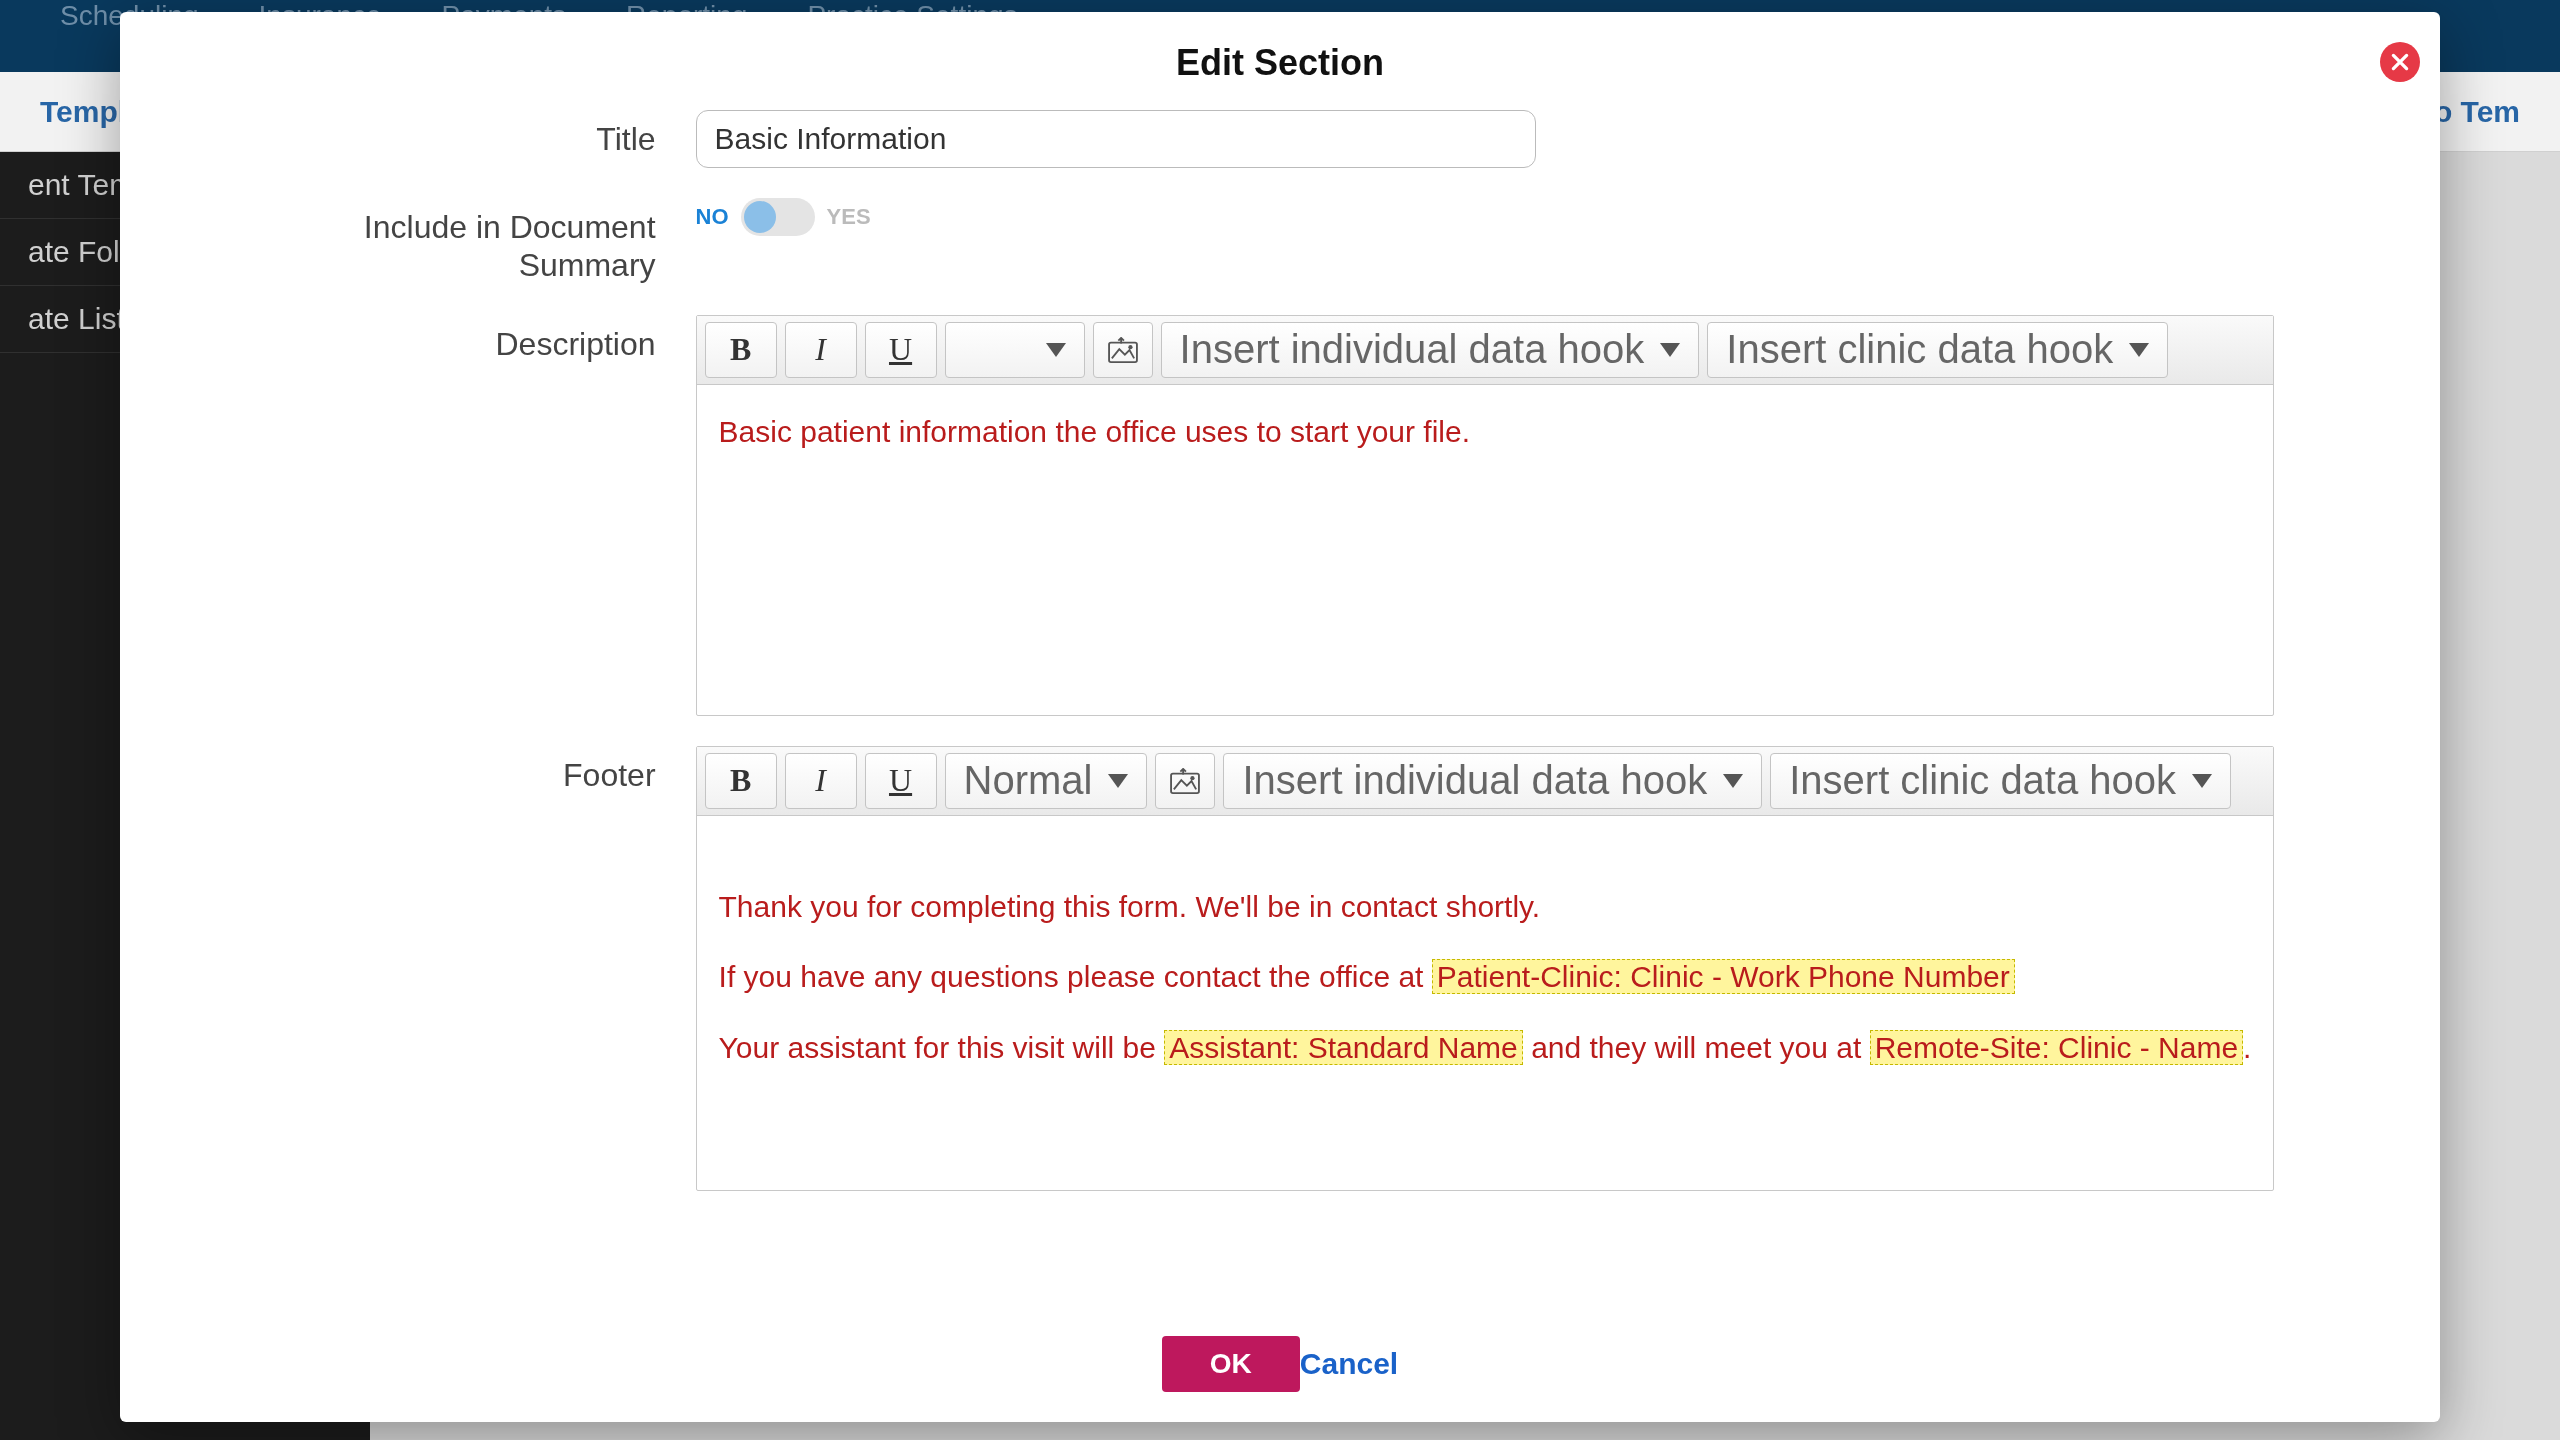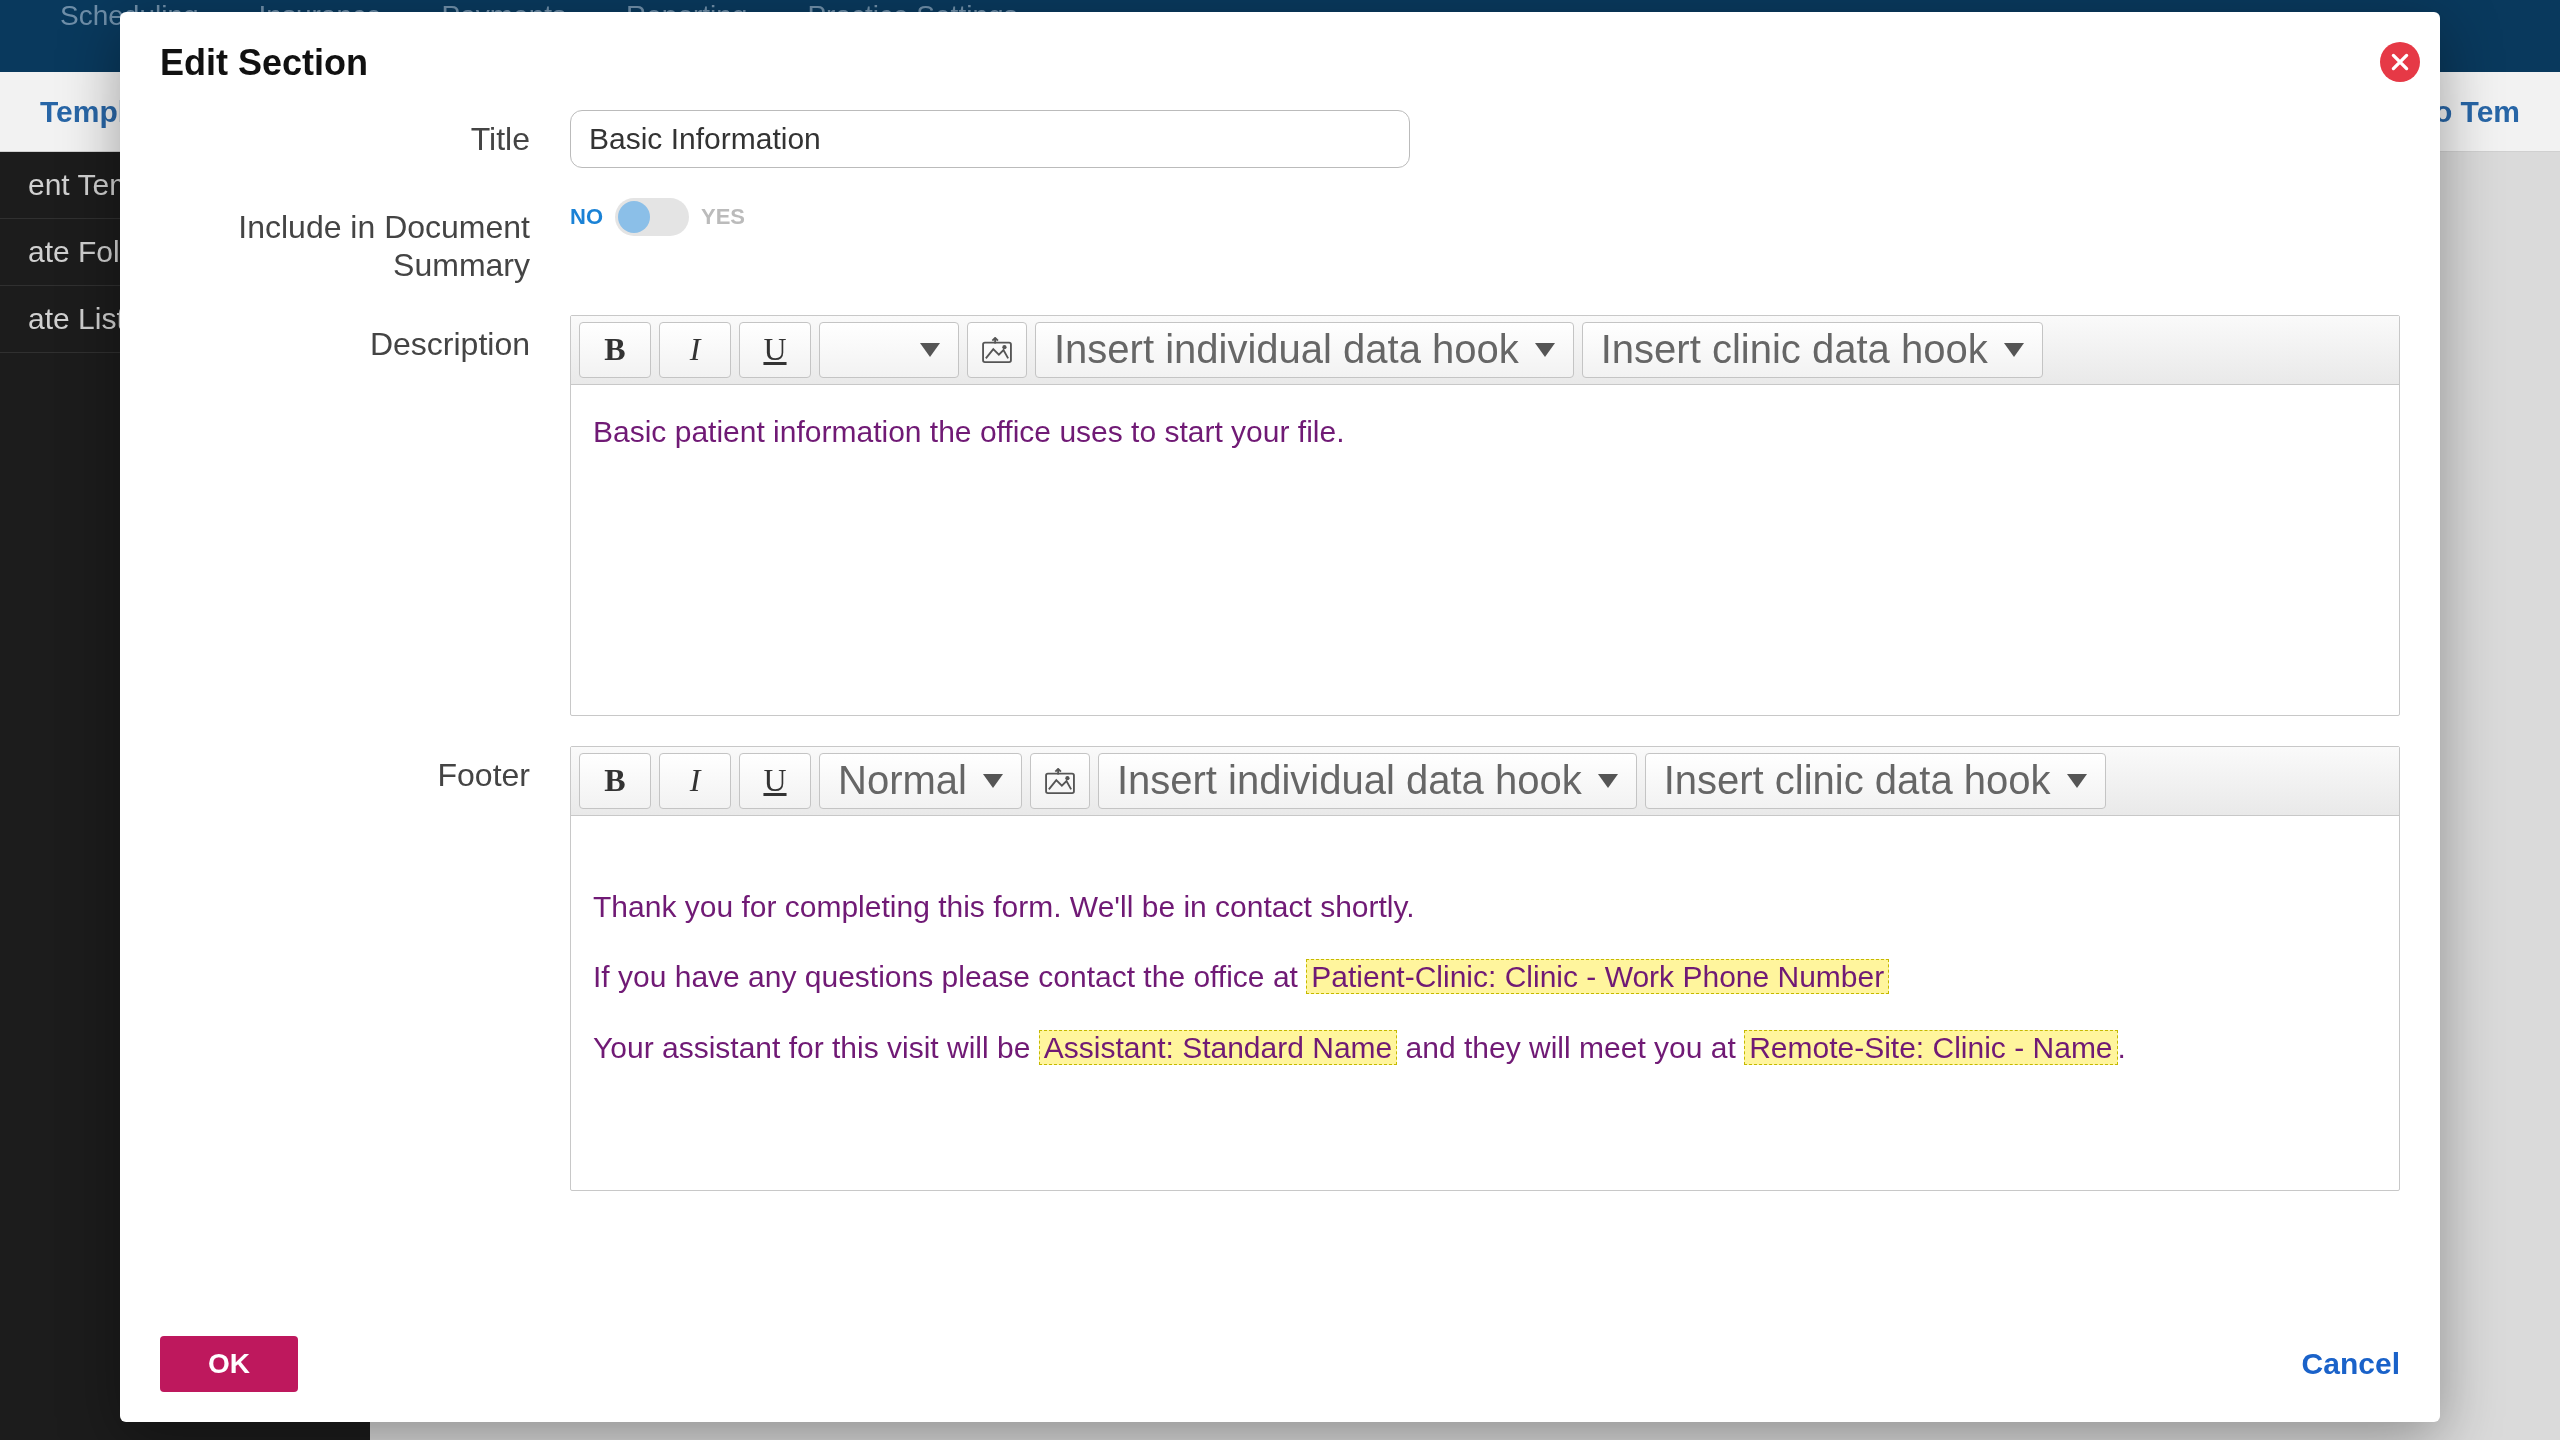--- a/index.html
+++ b/index.html
@@ -29,21 +29,21 @@
     position: absolute; left:0; top:0; width:2560px; height:1440px;
     background: rgba(0,0,0,0.05);
   }
   .modal {
     position: absolute;
     left: 120px; top: 12px; width: 2320px; height: 1410px;
     background: #ffffff;
     border-radius: 6px;
     box-shadow: 0 16px 60px rgba(0,0,0,0.35);
     padding: 30px 40px 30px 40px;
-    display:flex; flex-direction:column;
+    display:flex; flex-direction:column;align-items:center;
   }
   .modal-title { font-size: 36px; font-weight: 700; color:#111; margin-bottom: 26px; }
   .close-btn {
     position:absolute; right: 20px; top: 30px;
     width: 40px; height: 40px; border-radius: 50%;
     background: #e63946; display:flex; align-items:center; justify-content:center;
     cursor:pointer;
   }
   .close-btn svg { width: 22px; height: 22px; }
 
@@ -93,21 +93,21 @@
   .rte-btn.underline-btn { text-decoration: underline; }
   .rte-dd { padding: 0 18px; gap:16px; color:#666; font-family: "Helvetica Neue", Helvetica, Arial, sans-serif; font-size: 40px; }
   .rte-dd.empty { width: 140px; justify-content: flex-end; }
   .caret-down {
     width:0;height:0;border-left:10px solid transparent;border-right:10px solid transparent;border-top:14px solid #555;
   }
   .rte-img-btn { width:60px; }
   .rte-img-btn svg { width:30px; height:26px; }
 
   .rte-body {
-    min-height: 330px; padding: 24px 22px; font-size: 30px; color:#701a75; line-height:1.55;
+    min-height: 330px; padding: 24px 22px; font-size: 30px; color:#b91c1c; line-height:1.55;
   }
   .rte-body.footer-body { min-height: 330px; margin-top: 44px; }
   .rte-body p { margin-bottom: 24px; }
   .hook {
     background: #fff59d; 
     border: 1px dashed #c5b900;
     padding: 0 4px;
   }
 
   

